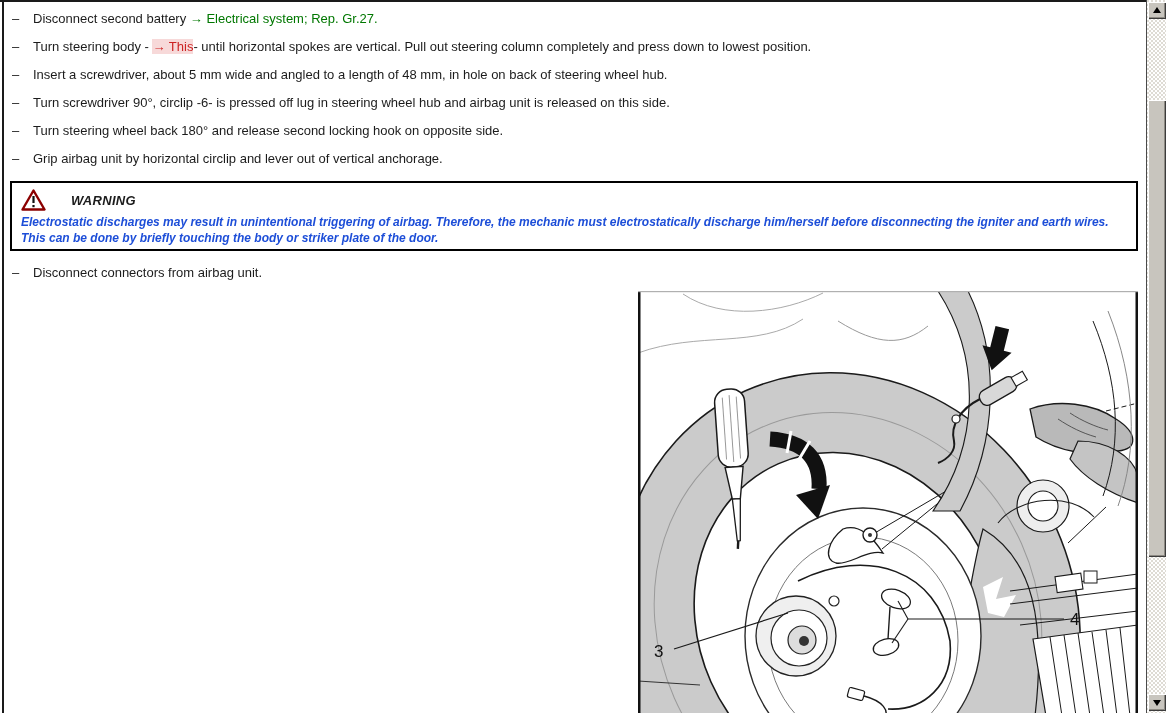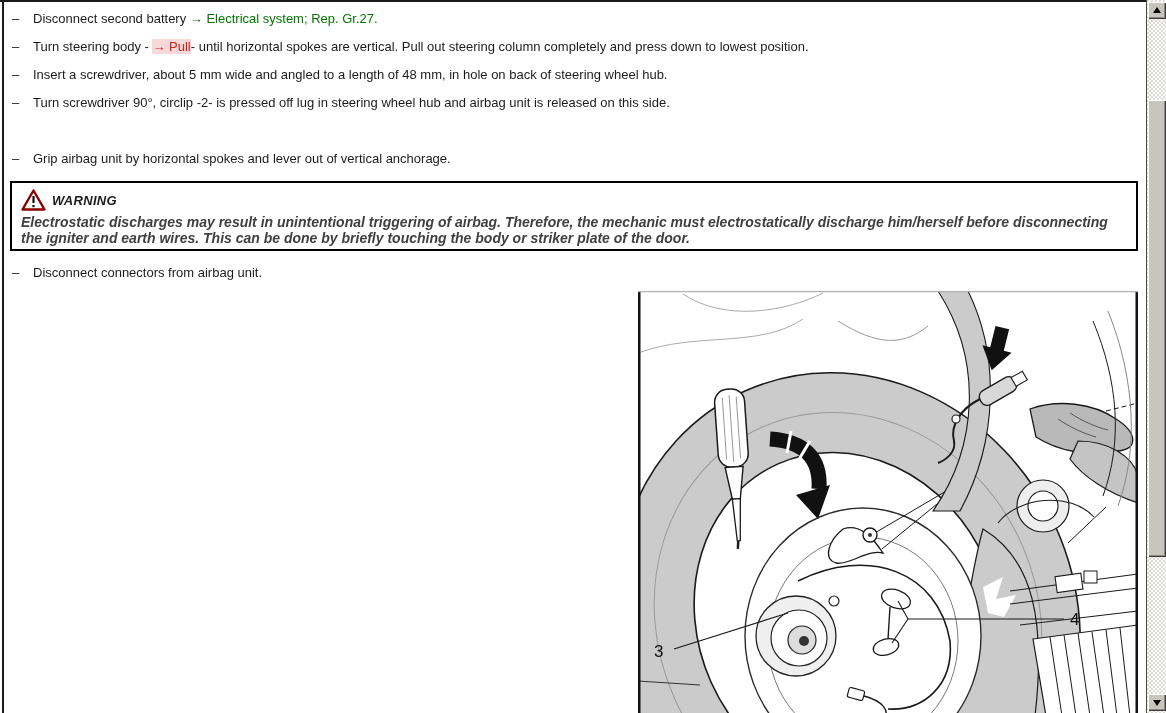--- a/index.html
+++ b/index.html
@@ -13,24 +13,24 @@
 
   
   .step { position:absolute; left:12px; font-size:13px; line-height:15px; white-space:nowrap; }
   .dash { display:inline-block; width:21px; }
   .link-green { color:#007700;margin-top:30px; }
   .link-red   { color:#cc2222; background:#f7d9d9; }
 
   
   .warning-box { position:absolute; left:10px; top:181px; width:1128px; height:70px;
                  border:2px solid #000; background:#fff; }
-  .warn-head { position:absolute; left:9px; top:6px; display:flex; align-items:center; gap:6px; }
+  .warn-head { position:absolute; left:9px; top:6px; display:flex; align-items:center; gap:25px; }
   .warn-title { font-size:13px; font-weight:bold; font-style:italic; letter-spacing:.3px; }
-  .warn-body { position:absolute; left:9px; right:10px; top:31px; font-size:14px; line-height:16px;
-               font-weight:bold; font-style:italic; color:#404040; }
+  .warn-body { position:absolute; left:9px; right:10px; top:31px; font-size:12px; line-height:16px;
+               font-weight:bold; font-style:italic; color:#1d4ed8; }
 
   
   .figure { position:absolute; left:638px; top:291px; width:500px; height:422px; overflow:hidden; background:#fff; }
 
   
   .scrollbar { position:absolute; top:0; right:0; width:20px; height:713px;
                border-left:1px solid #4a4a4a;
                background:repeating-conic-gradient(#ffffff 0% 25%, #dedbd4 0% 50%) 0 0 / 4px 4px; }
   .sb-btn { position:absolute; left:1px; width:18px; height:17px; background:#c8c5be;
             box-shadow: inset 1px 1px 0 #ffffff, inset -1px -1px 0 #3c3c3c, inset -2px -2px 0 #8d8a83; }
@@ -46,30 +46,33 @@
 <body>
 
 <div class="screen">
   <div class="top-border"></div>
   <div class="left-border"></div>
 
   <div class="step" style="top:11px">
     <span class="dash">–</span><span>Disconnect second battery </span><span class="link-green">→ Electrical system; Rep. Gr.27.</span><span></span>
   </div>
   <div class="step" style="top:39px">
-    <span class="dash">–</span><span>Turn steering body - </span><span class="link-red">→ Pull</span><span>- until horizontal spokes are vertical. Pull out steering column completely and press down to lowest position.</span>
+    <span class="dash">–</span><span>Turn steering body - </span><span class="link-red">→ This</span><span>- until horizontal spokes are vertical. Pull out steering column completely and press down to lowest position.</span>
   </div>
   <div class="step" style="top:67px">
     <span class="dash">–</span><span>Insert a screwdriver, about 5 mm wide and angled to a length of 48 mm, in hole on back of steering wheel hub.</span>
   </div>
   <div class="step" style="top:95px">
-    <span class="dash">–</span><span>Turn screwdriver 90°, circlip -2- is pressed off lug in steering wheel hub and airbag unit is released on this side.</span>
+    <span class="dash">–</span><span>Turn screwdriver 90°, circlip -6- is pressed off lug in steering wheel hub and airbag unit is released on this side.</span>
+  </div>
+  <div class="step" style="top:123px">
+    <span class="dash">–</span><span>Turn steering wheel back 180° and release second locking hook on opposite side.</span>
   </div>
   <div class="step" style="top:151px">
-    <span class="dash">–</span><span>Grip airbag unit by horizontal spokes and lever out of vertical anchorage.</span>
+    <span class="dash">–</span><span>Grip airbag unit by horizontal circlip and lever out of vertical anchorage.</span>
   </div>
 
   <div class="warning-box">
     <div class="warn-head">
       <svg width="25" height="22" viewBox="0 0 25 22">
         <polygon points="12.5,1.5 23.5,20.5 1.5,20.5" fill="#ffffff" stroke="#8b0000" stroke-width="2.4" stroke-linejoin="round"></polygon>
         <rect x="11.4" y="7" width="2.2" height="7" fill="#111"></rect>
         <rect x="11.4" y="16" width="2.2" height="2.2" fill="#111"></rect>
       </svg>
       <span class="warn-title">WARNING</span>

